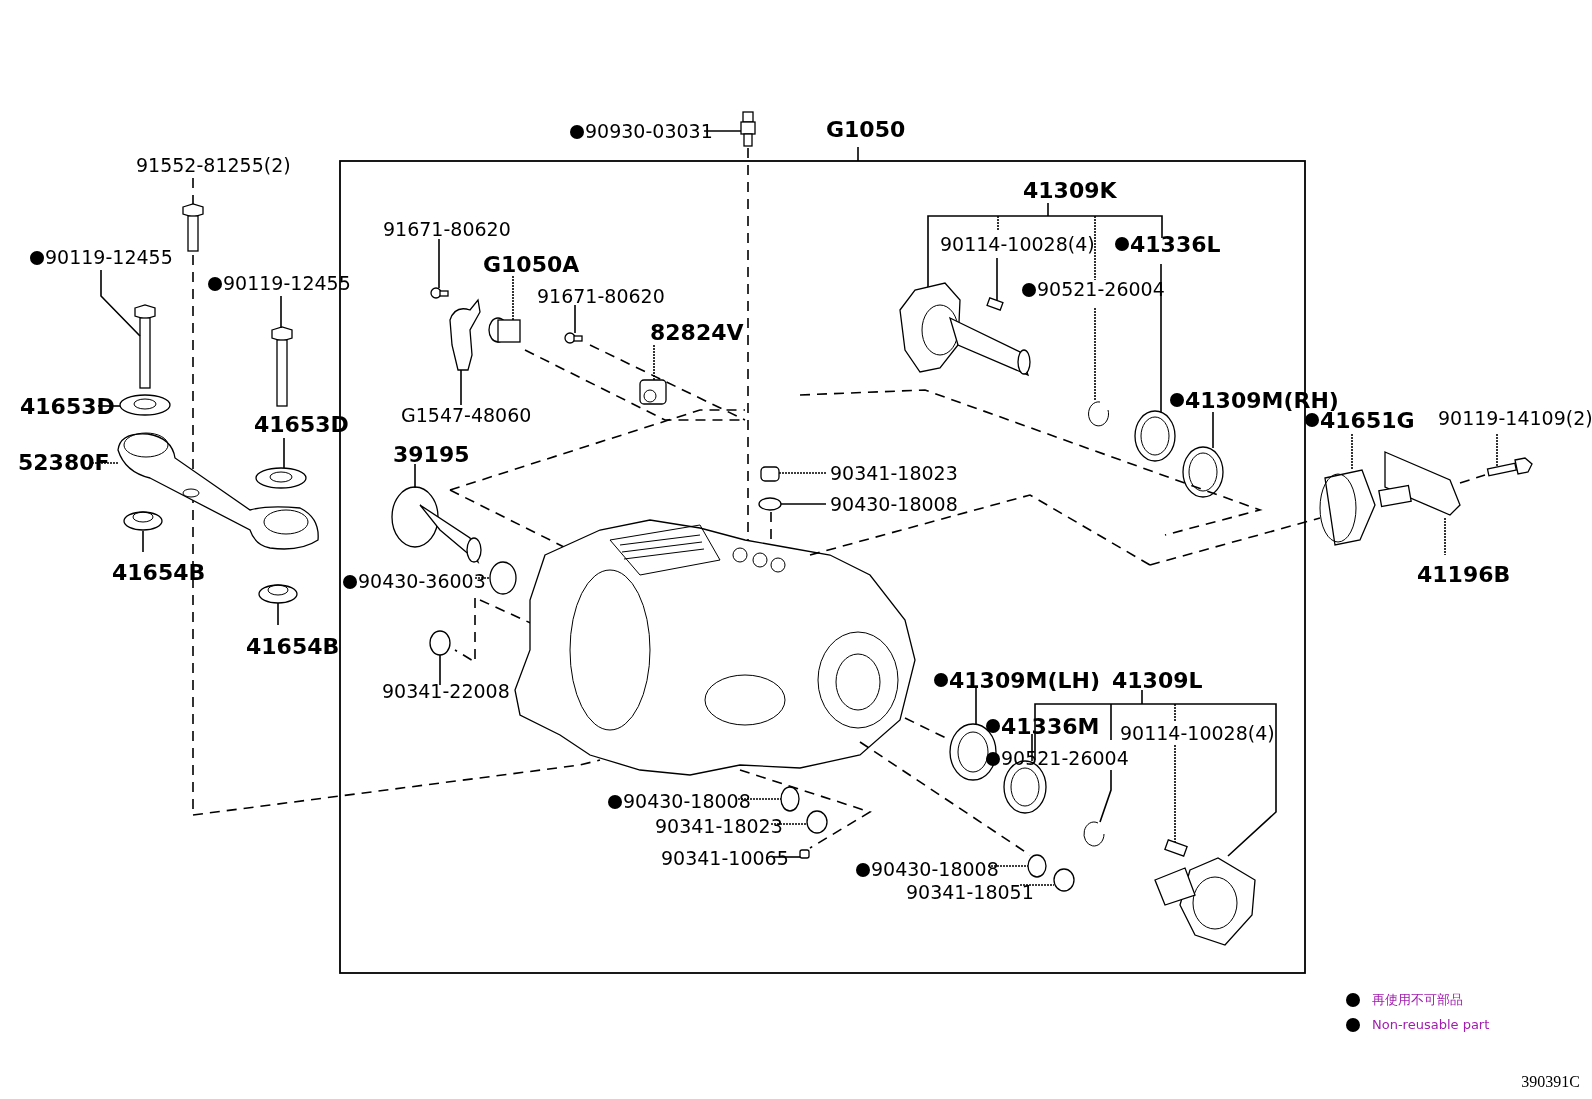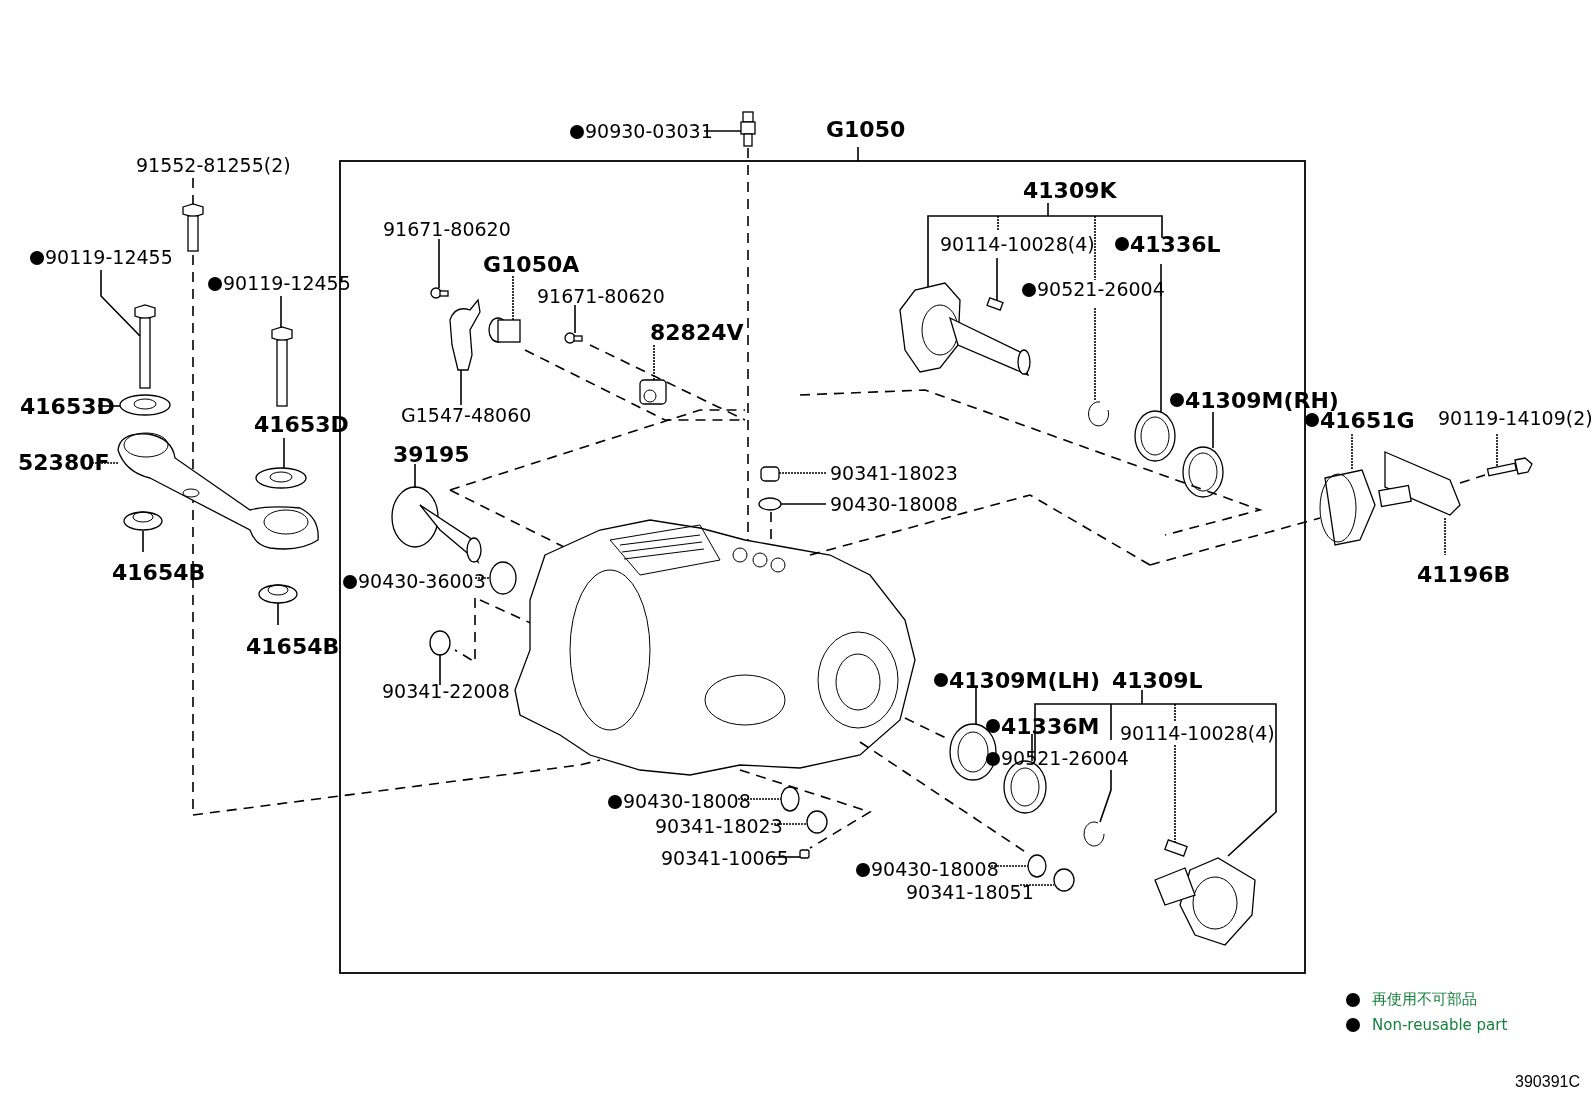--- a/index.html
+++ b/index.html
@@ -5,24 +5,24 @@
   html, body { margin:0; padding:0; background:#ffffff; }
   body { width:1592px; height:1099px; position:relative; overflow:hidden; font-family:"DejaVu Sans Condensed","DejaVu Sans", sans-serif; }
   #diagram { position:absolute; left:0; top:0; width:1592px; height:1099px; }
   .lbl { font-family:"DejaVu Sans", sans-serif; font-size:19px; fill:#000; }
   .lbl-big { font-size:22px; font-weight:bold; }
   .ln { stroke:#000; stroke-width:1.6; fill:none; }
   .dash { stroke:#000; stroke-width:1.6; fill:none; stroke-dasharray:10 7; }
   .frame { stroke:#000; stroke-width:1.8; fill:none; }
   .part { stroke:#000; stroke-width:1.3; fill:#fff; }
   .part-thin { stroke:#000; stroke-width:1; fill:none; }
-  .legend { position:absolute; left:1346px; top:987px; font-family:"DejaVu Sans", sans-serif; font-size:15px; color:#15803d; }
+  .legend { position:absolute; left:1346px; top:987px; font-family:"DejaVu Sans", sans-serif; font-size:13px; color:#a21caf; }
   .legend-row { display:flex; align-items:center; height:25px; }
   .legend-dot { width:14px; height:14px; border-radius:50%; background:#000; margin-right:12px; display:inline-block; }
-  .code { position:absolute; right:12px; bottom:8px; font-family:Liberation Sans, sans-serif; font-size:16px; color:#000;margin-top:48px; }
+  .code { position:absolute; right:12px; bottom:8px; font-family:Liberation Serif, serif; font-size:16px; color:#000;margin-top:48px; }
 </style>
 </head>
 <body>
 
 <svg id="diagram" viewBox="0 0 1592 1099" xmlns="http://www.w3.org/2000/svg">
 
   <rect class="frame" x="340" y="161" width="965" height="812"></rect>
   <line class="ln" x1="858" y1="147" x2="858" y2="161"></line>
   <text class="lbl lbl-big" x="826" y="137">G1050</text>
 

